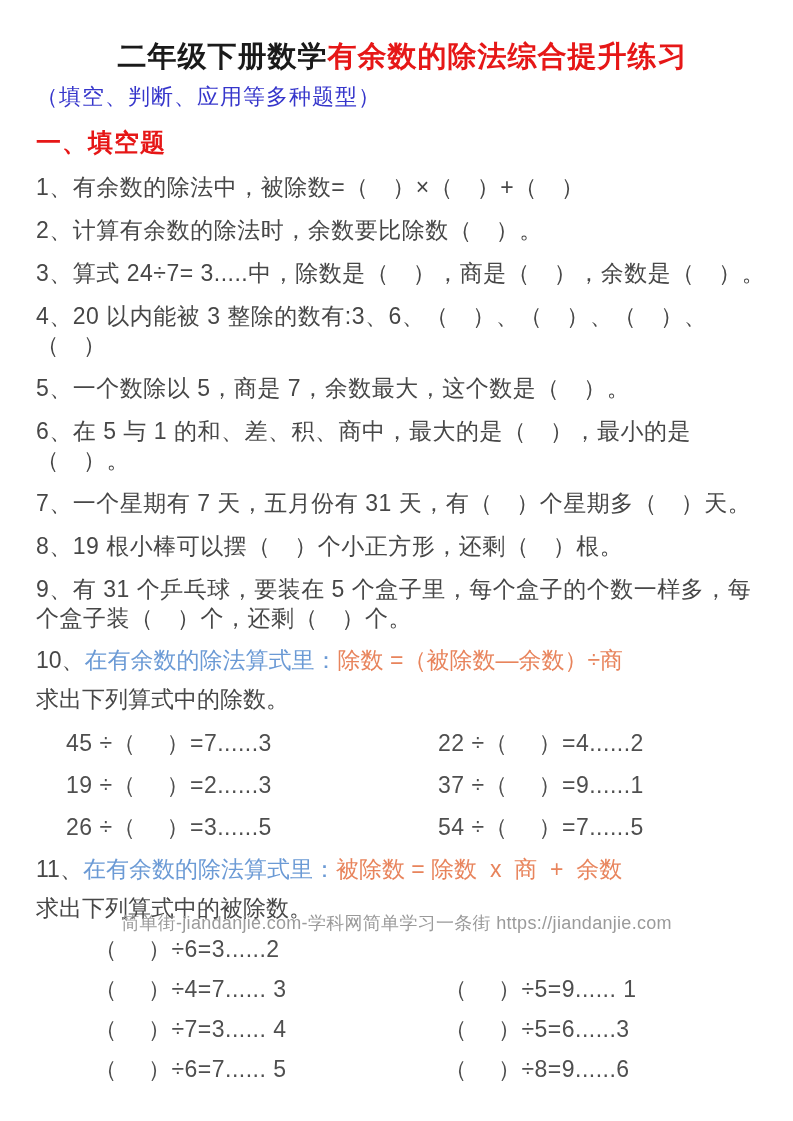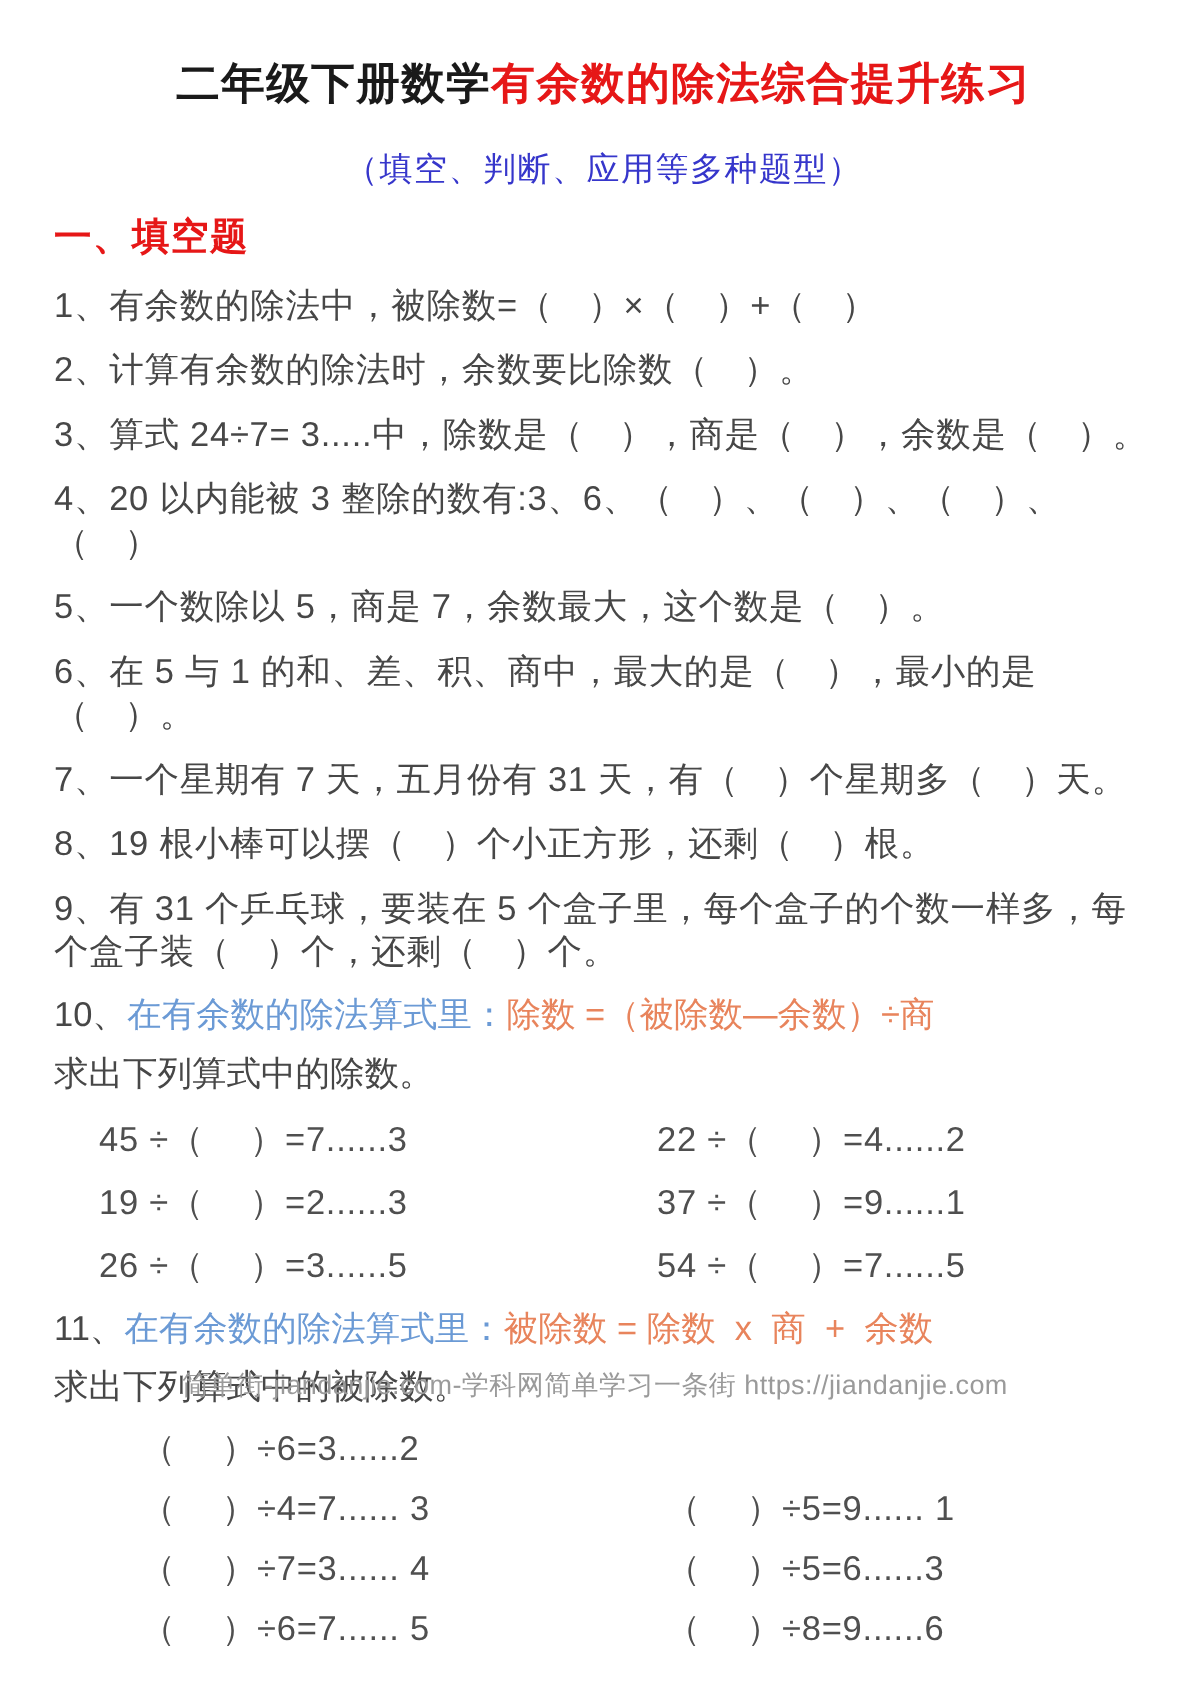--- a/index.html
+++ b/index.html
@@ -20,21 +20,21 @@
     overflow:hidden;
     position:relative;
   }
   .page{width:793px;height:974px;padding:36px 24px 0 36px;position:relative;}
   .title{
     text-align:center;font-size:29px;font-weight:600;line-height:40px;
     color:#1a1a1a;letter-spacing:1px;white-space:nowrap;
   }
   .title .red{color:var(--title-red);}
   .subtitle{
-    text-align:center;font-size:22px;line-height:30px;margin-top:22px;
+    font-size:22px;line-height:30px;margin-top:6px;
     color:var(--subtitle-blue);letter-spacing:1px;
   }
   .section-heading{
     font-size:25px;font-weight:700;line-height:33px;margin-top:14px;
     color:var(--section-red);letter-spacing:1px;
   }
   .q-item{
     margin-top:14px;font-size:23px;line-height:29px;font-weight:400;
     letter-spacing:0.5px;white-space:pre-wrap;
   }

